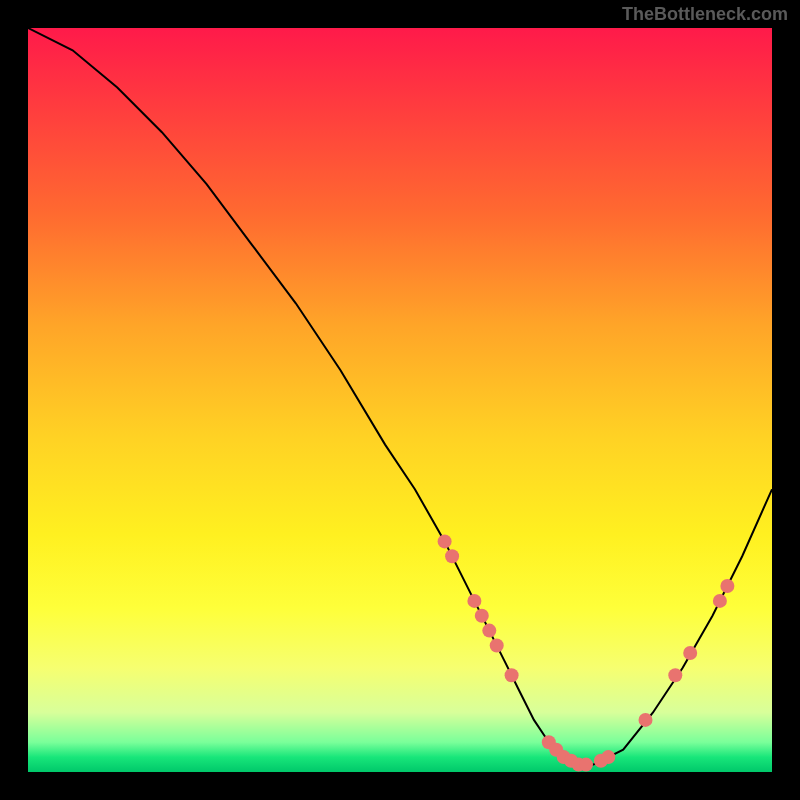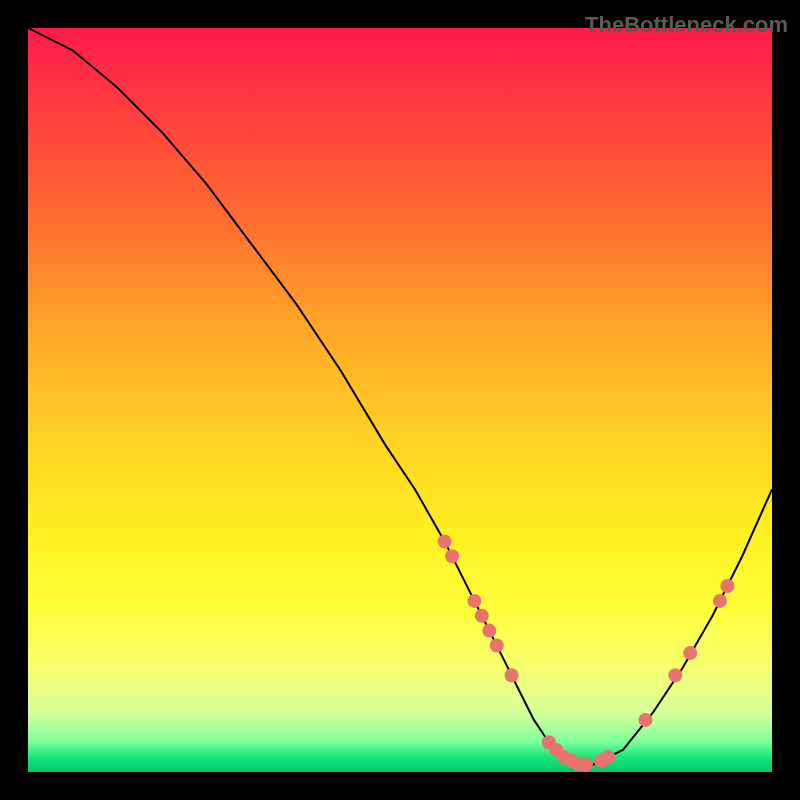--- a/index.html
+++ b/index.html
@@ -5,23 +5,23 @@
   * { margin: 0; padding: 0; box-sizing: border-box; }
   body {
     width: 800px;
     height: 800px;
     background: #000;
     position: relative;
     font-family: Arial, sans-serif;
   }
   .watermark {
     position: absolute;
-    top: 12px;
+    top: 4px;
     right: 12px;
-    font-size: 22px;
+    font-size: 18px;
     font-weight: bold;
     color: #5a5a5a;
     z-index: 10;
   }
   .plot-area {
     position: absolute;
     left: 28px;
     top: 28px;
     width: 744px;
     height: 744px;

